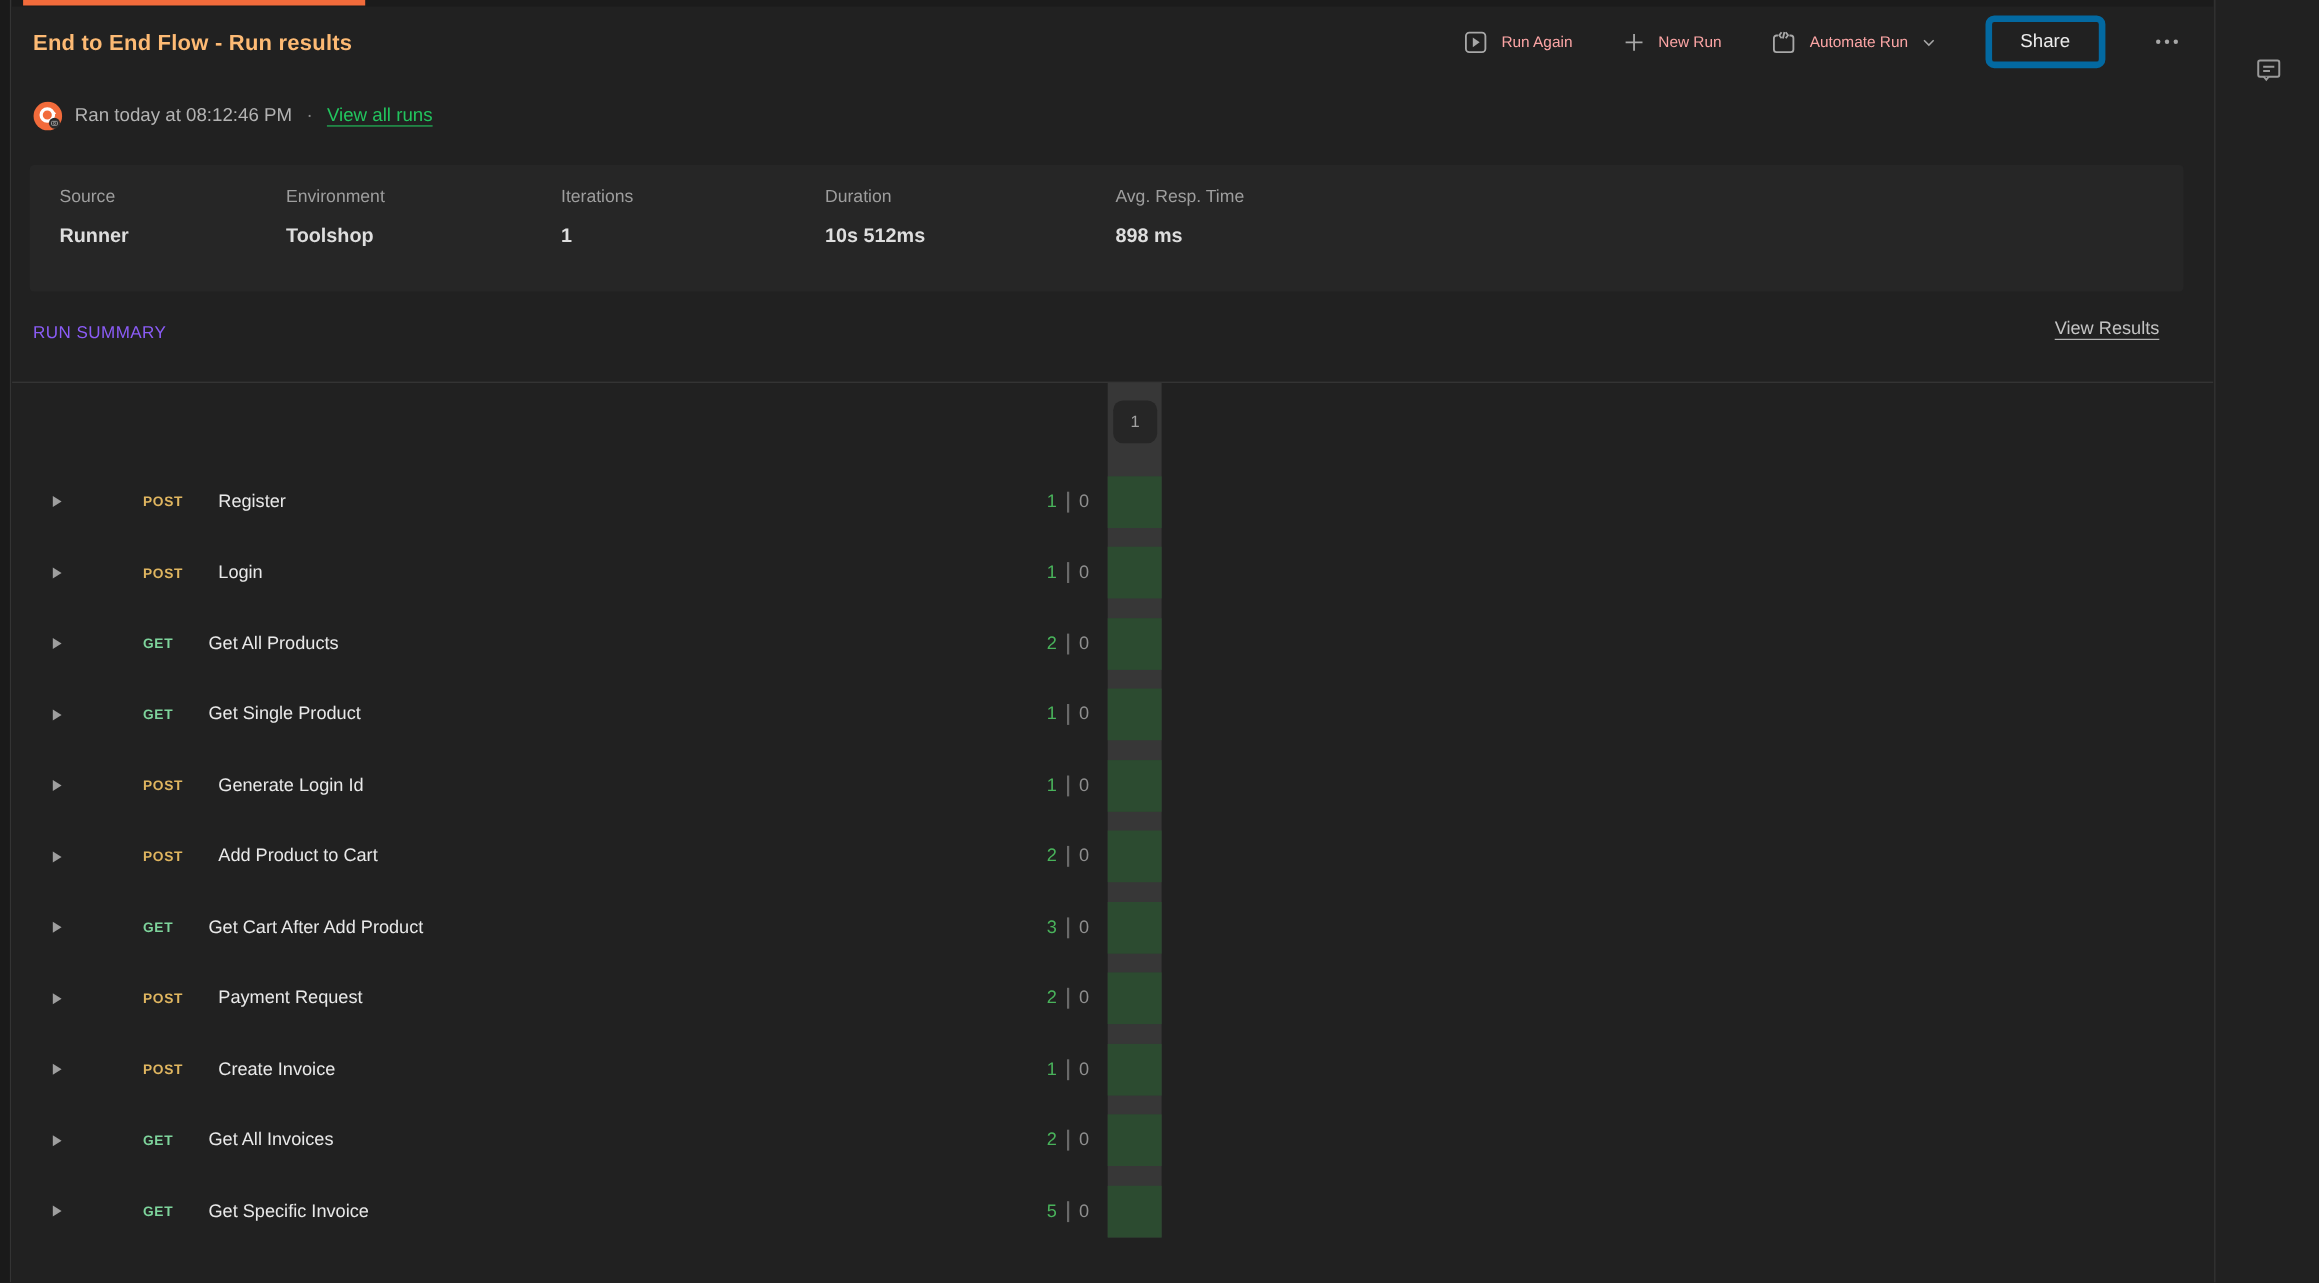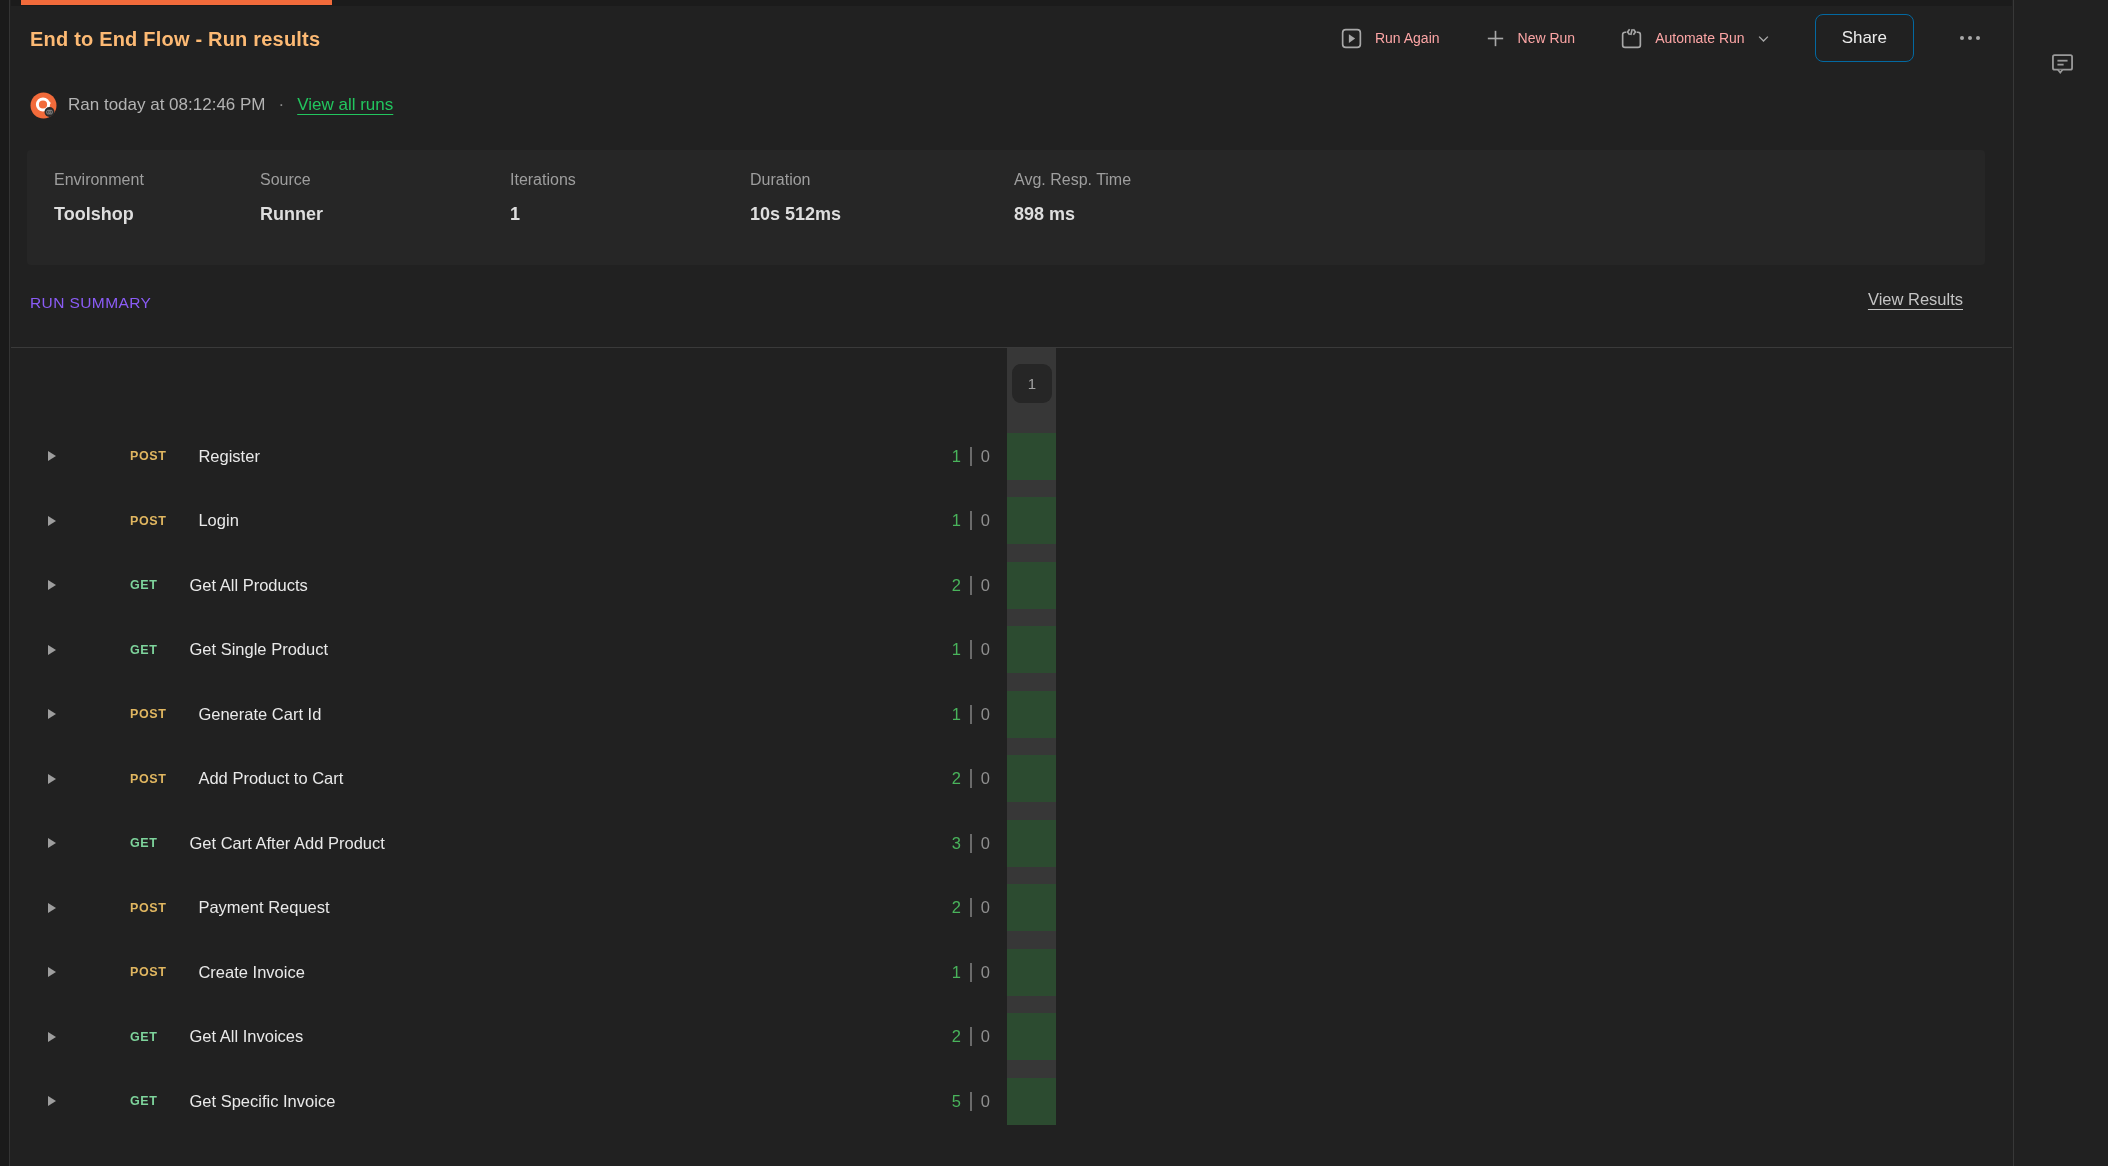--- a/index.html
+++ b/index.html
@@ -45,21 +45,21 @@
   .actions {
     position:absolute; top:8px; right:30px; height:48px;
     display:flex; align-items:center; gap:44px;
   }
   .action-btn {
     display:flex; align-items:center; gap:11px;
     font-size:14px; color:#fca5a5; cursor:pointer; white-space:nowrap;justify-content:flex-end;
   }
   .share-btn {
     height:48px; padding:0 26px; display:flex; align-items:center;
-    border:1px solid #0369a1; border-radius:8px;
+    border:6px solid #0369a1; border-radius:8px;
     font-size:17px; color:#ececec; background:transparent; cursor:pointer;
   }
   .more-btn { display:flex; gap:4px; align-items:center; cursor:pointer; padding:6px 2px; }
   .more-btn i { width:4px; height:4px; border-radius:50%; background:#a8a8a8; display:block; }
 
   
   .stats-panel {
     position:absolute; left:16px; top:144px; width:1958px; height:115px;
     background:#262626; border-radius:4px;
     display:flex; padding:21px 0 0 27px;
@@ -210,27 +210,27 @@
         <circle cx="19.5" cy="20.1" r="1" fill="none" stroke="#9a9a9a" stroke-width="0.8"></circle>
       </svg>
     </span>
     <span>Ran today at 08:12:46 PM</span>
     <span class="meta-dot">·</span>
     <span class="meta-link">View all runs</span>
   </div>
 
   <div class="stats-panel">
   <div class="stat-col">
+    <span class="stat-label">Source</span>
+    <span class="stat-value">Runner</span>
+  </div>
+
+  <div class="stat-col">
     <span class="stat-label">Environment</span>
     <span class="stat-value">Toolshop</span>
-  </div>
-
-  <div class="stat-col">
-    <span class="stat-label">Source</span>
-    <span class="stat-value">Runner</span>
   </div>
 
   <div class="stat-col">
     <span class="stat-label">Iterations</span>
     <span class="stat-value">1</span>
   </div>
 
   <div class="stat-col">
     <span class="stat-label">Duration</span>
     <span class="stat-value">10s 512ms</span>
@@ -292,21 +292,21 @@
     <span class="req-counts">
       <span class="count-pass">1</span>
       <span class="count-sep"></span>
       <span class="count-fail">0</span>
     </span>
   </div>
 
   <div class="req-row">
     <span class="disclosure"></span>
     <span class="req-method m-post">POST</span>
-    <span class="req-name">Generate Cart Id</span>
+    <span class="req-name">Generate Login Id</span>
     <span class="req-spacer"></span>
     <span class="req-counts">
       <span class="count-pass">1</span>
       <span class="count-sep"></span>
       <span class="count-fail">0</span>
     </span>
   </div>
 
   <div class="req-row">
     <span class="disclosure"></span>

